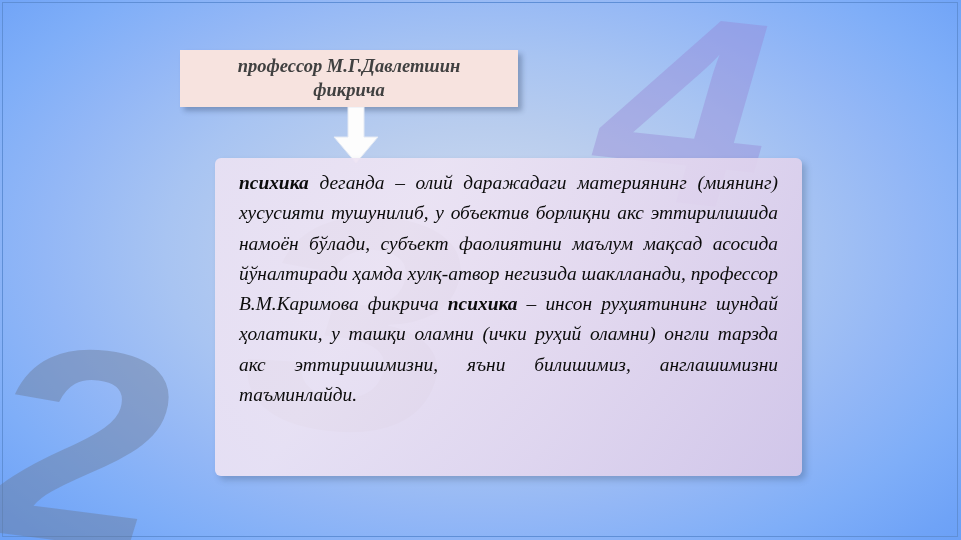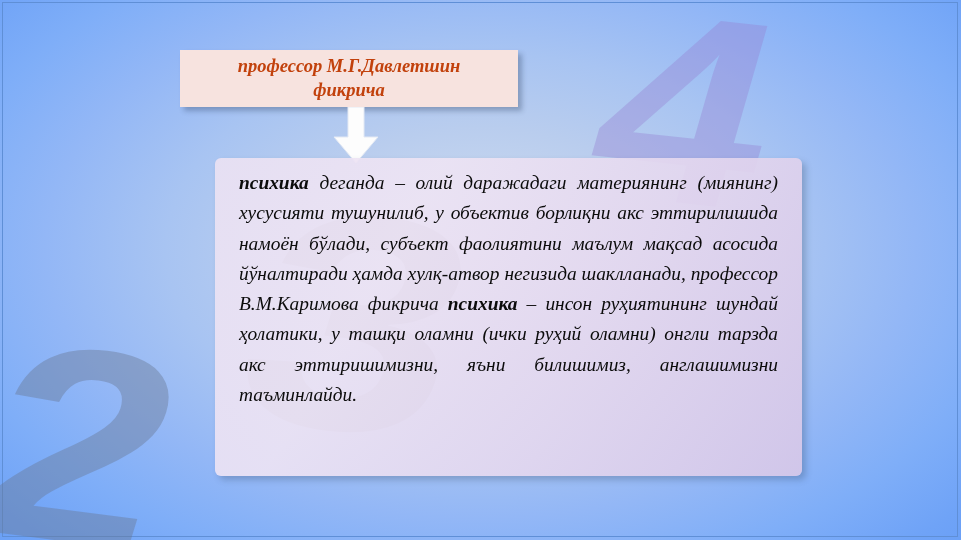--- a/index.html
+++ b/index.html
@@ -84,21 +84,21 @@
     height: 57px;
     background: #f7e3df;
     box-shadow: 4px 4px 5px rgba(40, 60, 90, 0.32);
     display: flex;
     align-items: center;
     justify-content: center;
     box-sizing: border-box;
     padding: 2px 8px;
   }
   #title-text {
-    color: #c2410c;
+    color: #404040;
     font-family: "Liberation Serif", serif;
     font-weight: bold;
     font-style: italic;
     font-size: 18.5px;
     line-height: 1.28;
     text-align: center;
     white-space: pre-line;
   }
 
   

